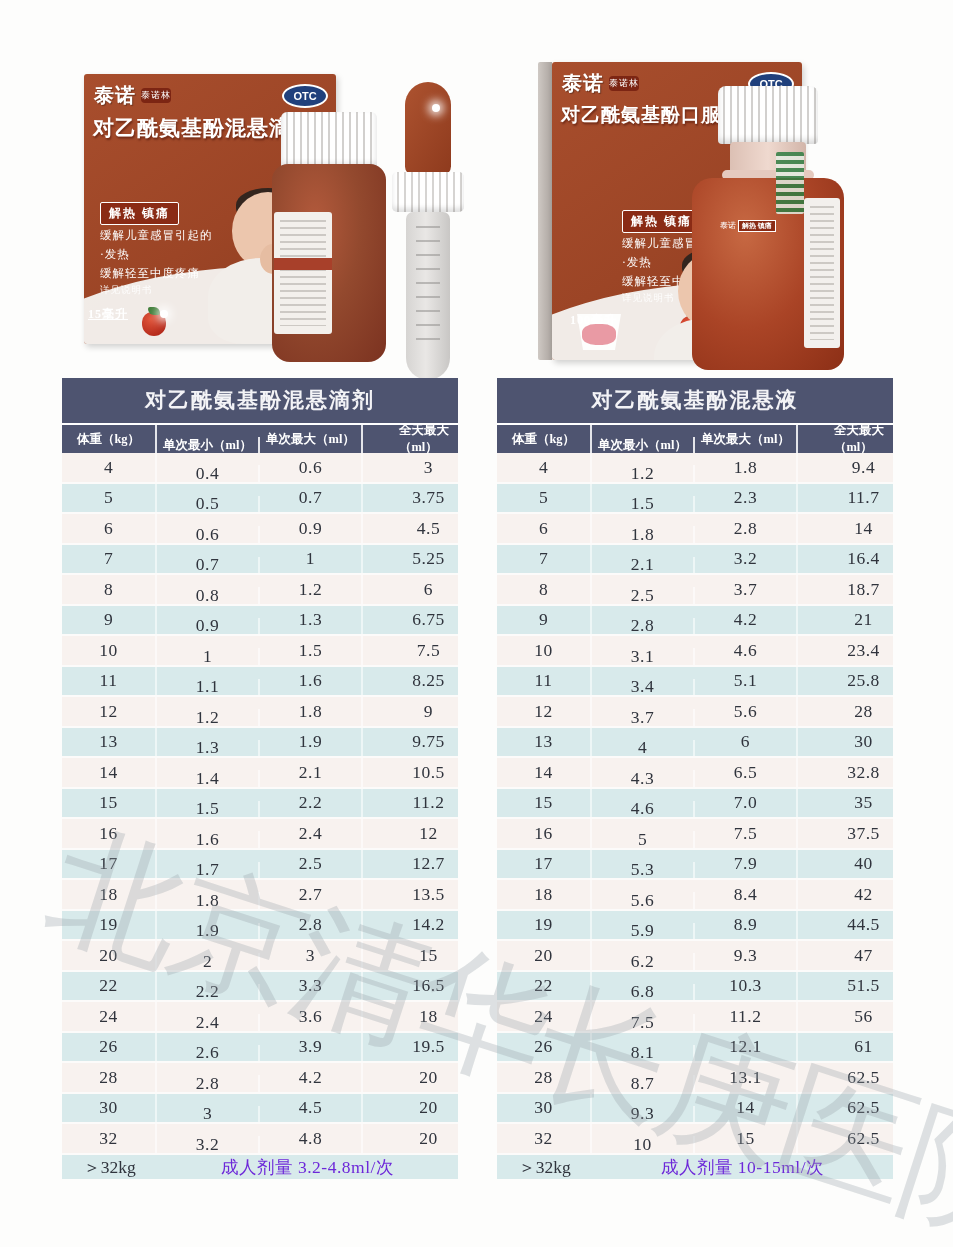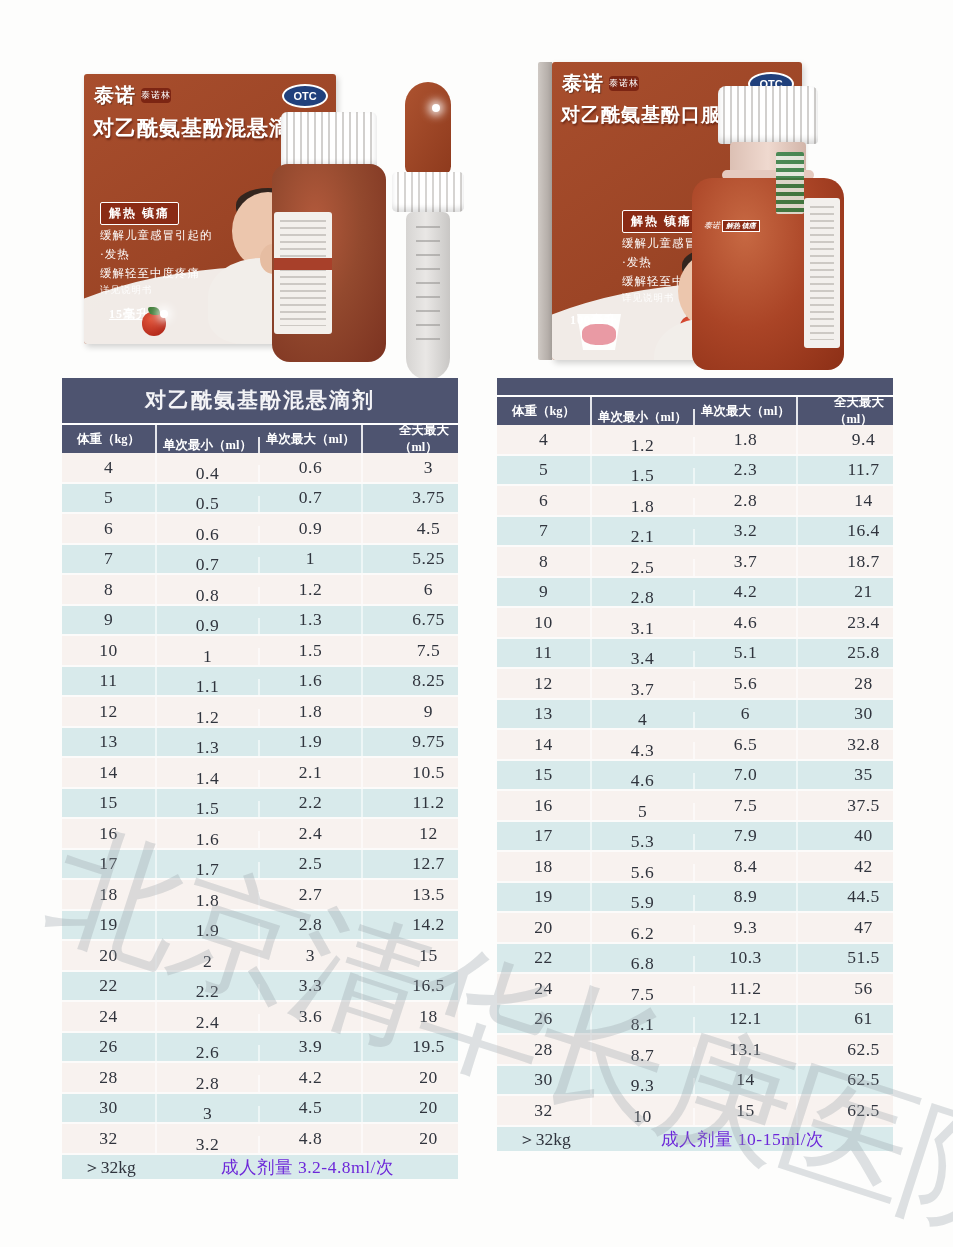--- a/index.html
+++ b/index.html
@@ -45,21 +45,21 @@
     font-size:12px; font-weight:700; padding:2px 8px; border-radius:2px; letter-spacing:2px; }
   #product-drops .effect-badge { left:16px; top:128px; }
   #product-susp  .effect-badge { left:70px; top:148px; }
 
   .claims { position:absolute; font-size:11.5px; line-height:1.65; letter-spacing:1px; }
   #product-drops .claims { left:16px; top:152px; }
   #product-susp  .claims { left:70px; top:172px; }
   .claim-note { font-size:9.5px; opacity:.9; }
 
   .box-volume { position:absolute; font-size:12px; font-weight:700; letter-spacing:1px; }
-  #product-drops .box-volume { left:25px; top:232px;text-decoration:underline; }
+  #product-drops .box-volume { left:4px; top:232px;text-decoration:underline; }
   #product-susp  .box-volume { left:18px; top:250px; }
 
   .baby { position:absolute; }
   #product-drops .baby { left:118px; top:118px; width:130px; height:152px; }
   #product-susp  .baby { left:96px; top:190px; width:120px; height:110px; }
   .baby-head { position:absolute; left:30px; top:0; width:72px; height:78px; background:#ecc6ad; border-radius:50%; }
   .baby-hair { position:absolute; left:34px; top:-4px; width:64px; height:34px; background:#33251e; border-radius:50% 50% 40% 40%; }
   .baby-body { position:absolute; left:6px; top:66px; width:118px; height:86px; background:#f2eeea; border-radius:45% 45% 30% 30%; }
   .baby-hand { position:absolute; left:58px; top:52px; width:26px; height:30px; background:#e6bda2; border-radius:50%; }
 
@@ -103,21 +103,21 @@
 
   .bottle-susp { position:absolute; left:154px; top:40px; width:152px; height:284px; }
   .bottle-susp .cap { left:26px; top:0; width:100px; height:58px; border-radius:8px 8px 4px 4px; }
   .bottle-susp .neck { position:absolute; left:38px; top:56px; width:76px; height:32px;
     background:linear-gradient(90deg,#dcc0b4,#efd9cf 50%,#d2b5a9); border-radius:4px; }
   .bottle-susp .flange { position:absolute; left:30px; top:84px; width:92px; height:10px;
     background:#e5cabf; border-radius:5px; }
   .bottle-susp .body { position:absolute; left:0; top:92px; width:152px; height:192px;
     background:radial-gradient(ellipse at 35% 28%, #c76943 0%, #aa4426 50%, #8c2f16 100%);
     border-radius:20px 20px 16px 16px; }
-  .bottle-susp .print { position:absolute; left:12px; top:16px; right:44px; font-size:8px; color:#fff;font-style:italic; }
+  .bottle-susp .print { position:absolute; left:28px; top:16px; right:44px; font-size:8px; color:#fff; }
   .bottle-susp .mini-badge { display:inline-block; background:#8a2b15; border:1px solid #fff;
     padding:0 3px; font-size:7px; font-weight:700; margin-top:26px; }
   .bottle-susp .side-label { position:absolute; right:4px; top:20px; width:36px; height:150px;
     background:#f3f0ed; border-radius:3px; }
   .bottle-susp .green-strip { position:absolute; right:40px; top:-26px; width:28px; height:62px;
     background:repeating-linear-gradient(180deg,#2f7d42 0 4px, #e4ece2 4px 8px); opacity:.85; border-radius:2px; }
 
   
   .dose-table { position:absolute; top:378px; width:396px; }
   #table-drops { left:62px; }
@@ -395,20 +395,21 @@
         </div>
       </div>
     <div class="t-foot">
       <div class="f-weight">＞32kg</div>
       <div class="f-text">成人剂量 3.2-4.8ml/次</div>
     </div>
   </div>
 
   <div class="dose-table" id="table-susp">
     <div class="t-head">
+      <div class="t-title">对乙酰氨基酚混悬液</div>
     </div>
     <div class="t-cols">
         <div class="hcell">体重（kg）</div>
         <div class="hcell">单次最小（ml）</div>
         <div class="hcell">单次最大（ml）</div>
         <div class="hcell">全天最大（ml）</div>
       </div>
     <div class="t-body">
         <div class="trow plain">
           <div class="tcell">4</div>

